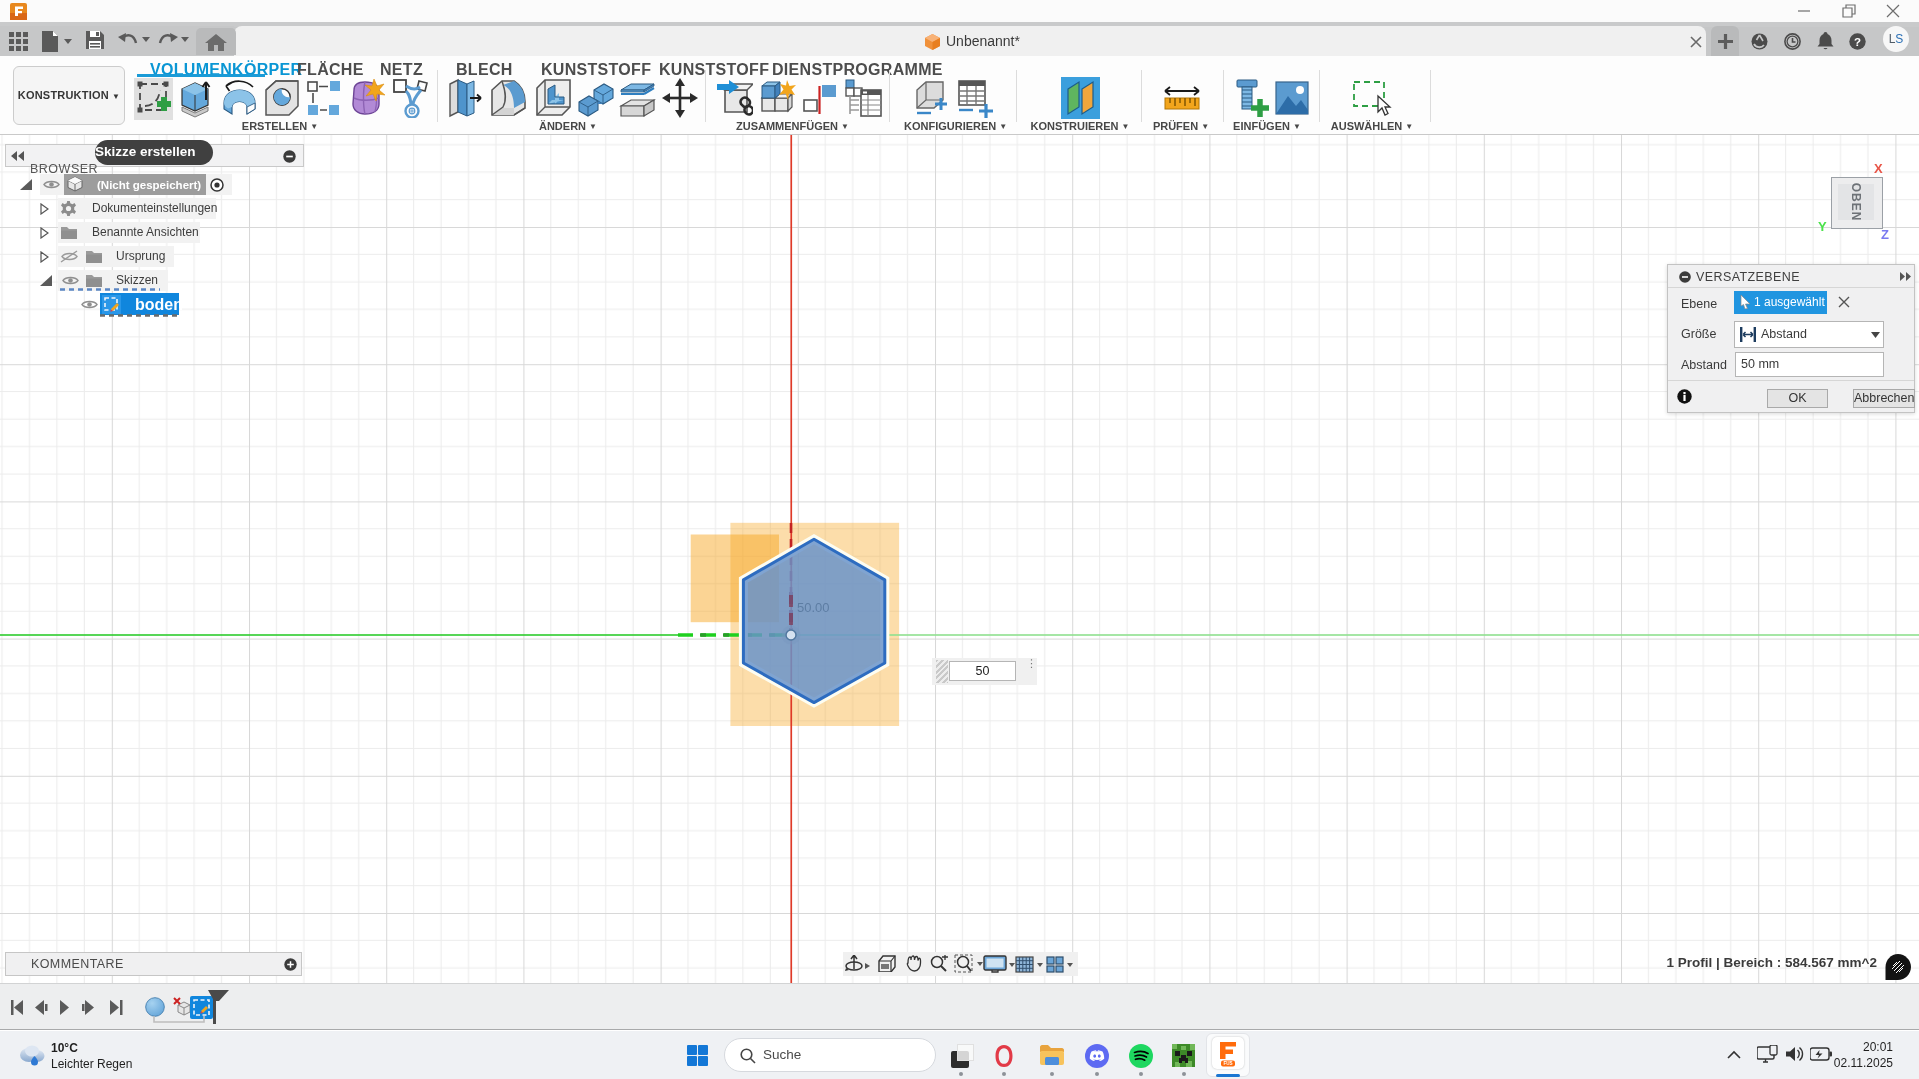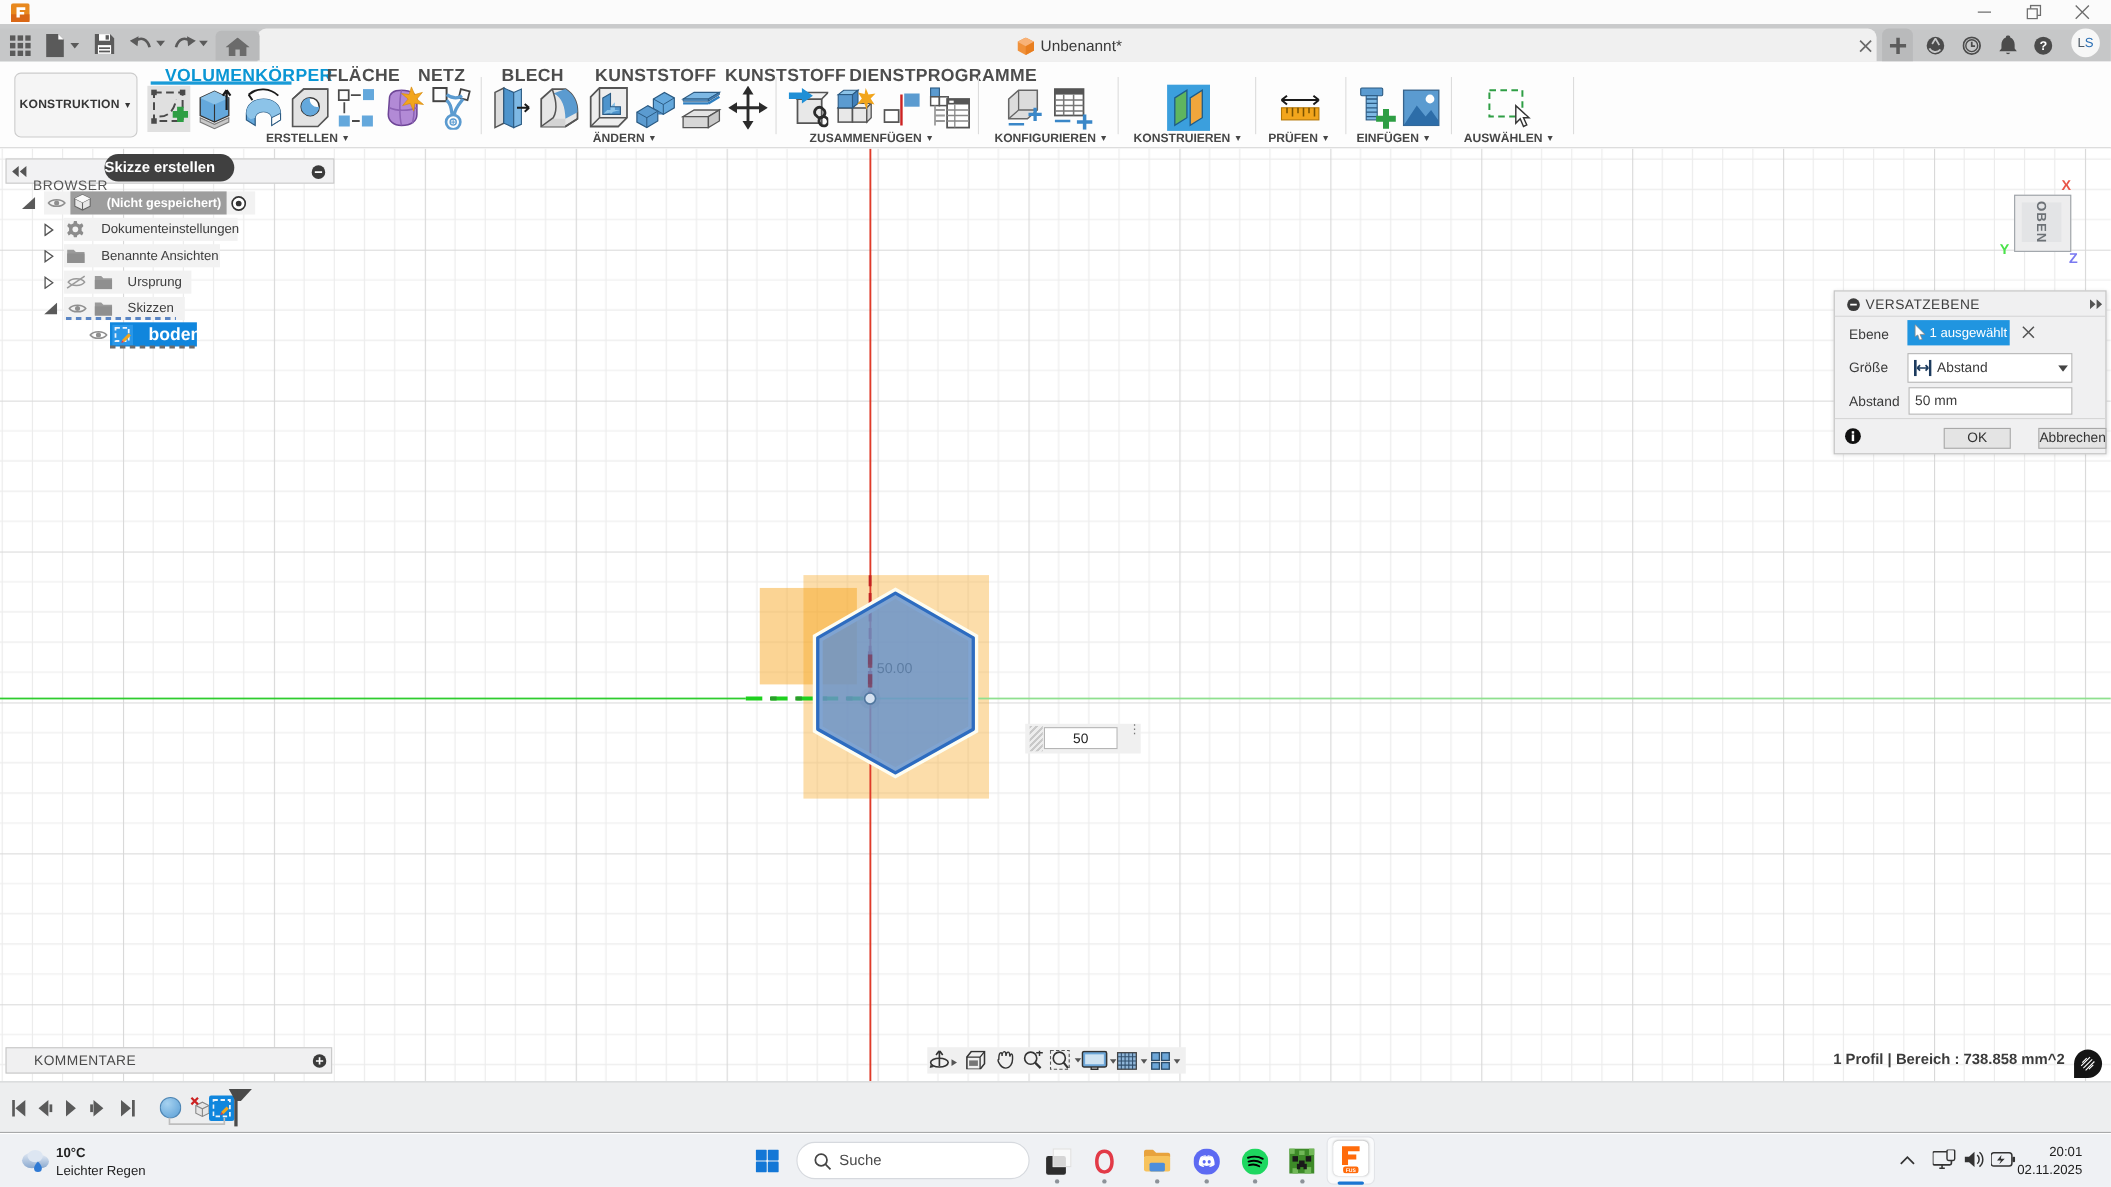--- a/index.html
+++ b/index.html
@@ -630,21 +630,21 @@
         <g fill="#6ca6d8" stroke="#2d4d6a" stroke-width="1.2">
         <rect x="1" y="1" width="7" height="7"></rect>
             <rect x="10" y="1" width="7" height="7"></rect>
         <rect x="1" y="10" width="7" height="6"></rect>
             <rect x="10" y="10" width="7" height="6"></rect>
           </g>
         <path d="M21 7 L27 7 L24 11 Z" fill="#555"></path>
       </svg>
     </div>
 
-    <div id="status" class="abs">1 Profil | Bereich : 738.858 mm^2</div>
+    <div id="status" class="abs">1 Profil | Bereich : 584.567 mm^2</div>
     <svg class="abs" style="left:1884px; top:818px" width="28" height="28" viewBox="0 0 28 28">
       <path d="M14 1 C21 1 27 7 27 14 C27 21 21 27 14 27 L1.5 27 L1.5 14 C1.5 7 7 1 14 1 Z" fill="#141414"></path>
       <g stroke="#fff" stroke-width="1">
           <path d="M8 16 L16 8"></path>
           <path d="M10 18 L18 10"></path>
           <path d="M12 20 L20 12"></path>
           <path d="M9 13 L13 9"></path>
           <path d="M15 19 L19 15"></path>
         </g>
     </svg>

